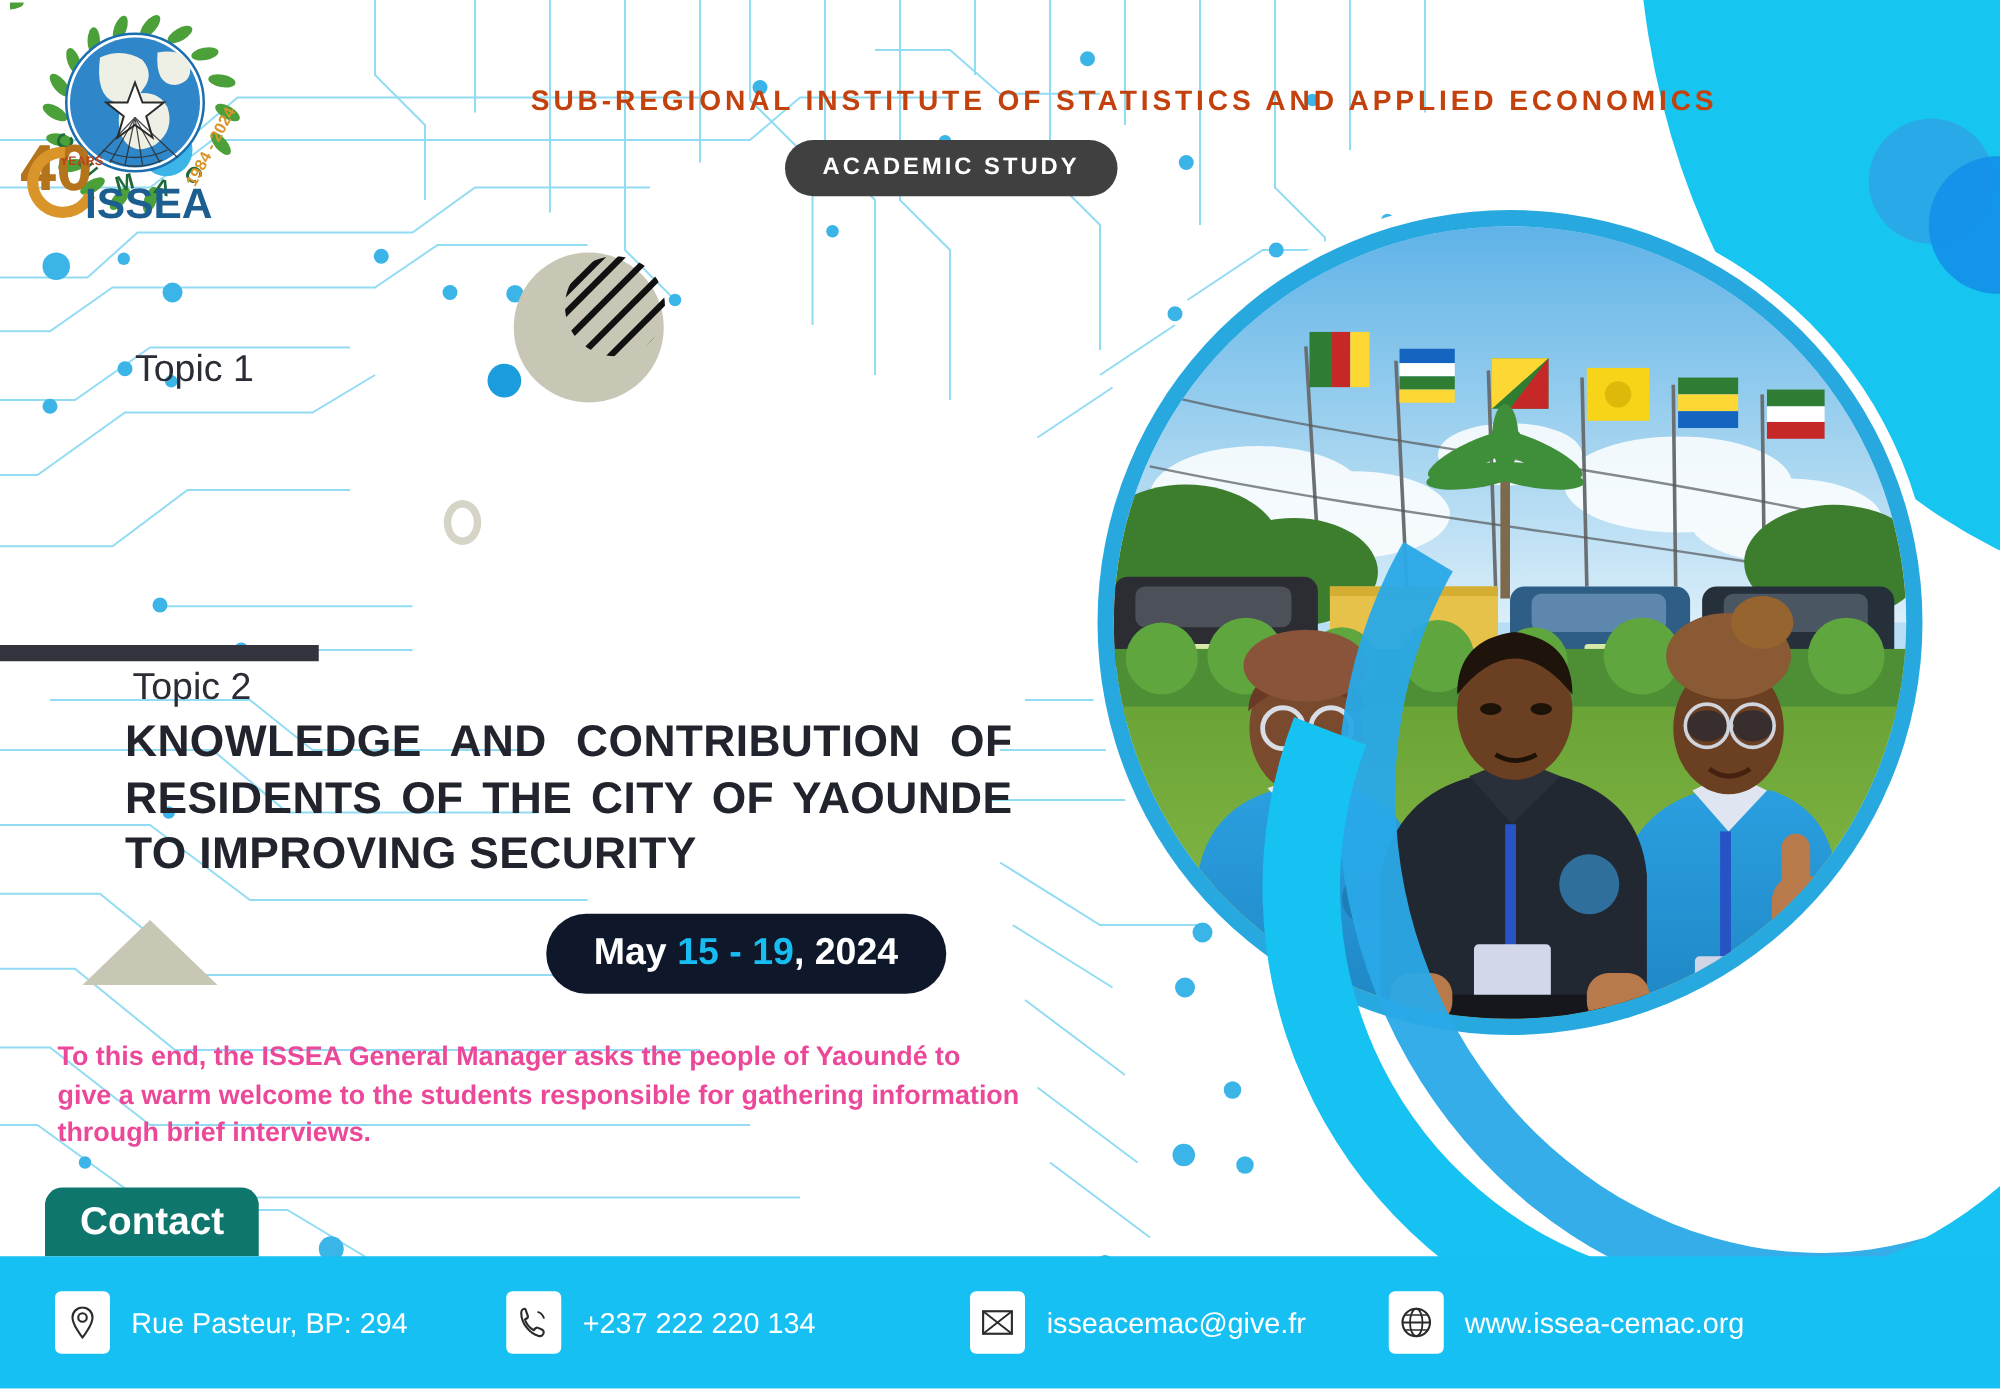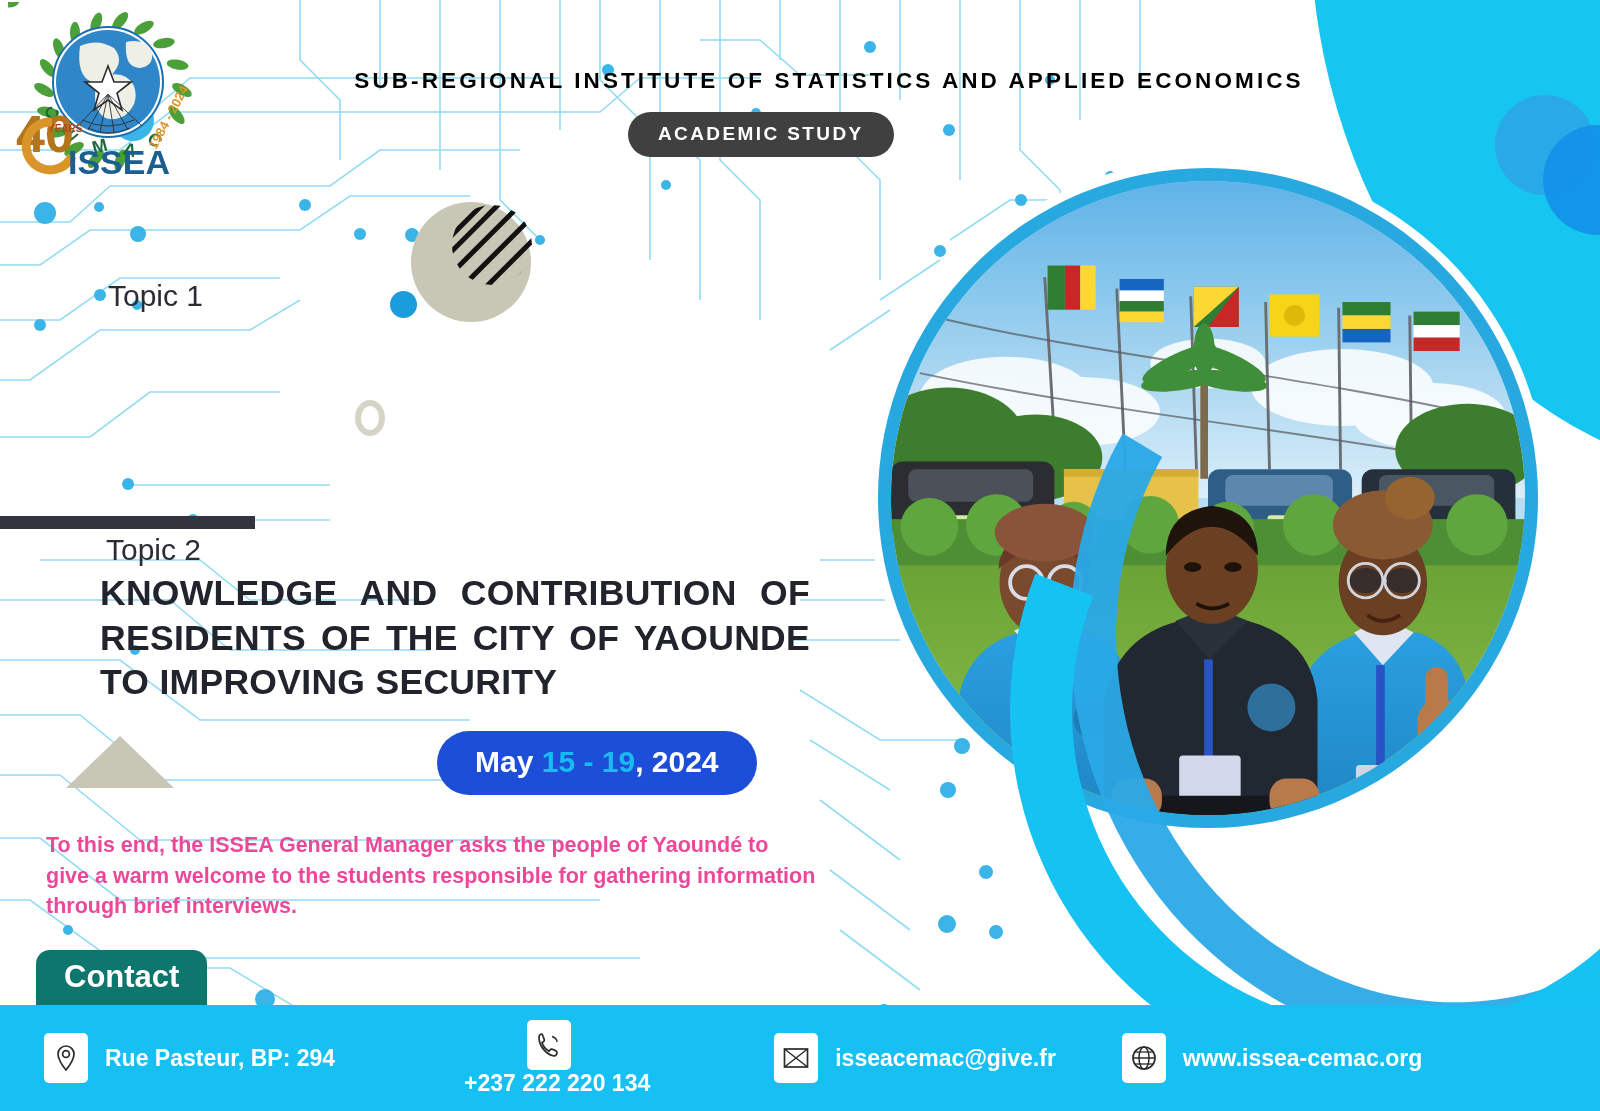--- a/index.html
+++ b/index.html
@@ -62,21 +62,21 @@
     border:46px solid #2AA9E8;
     border-top-color:transparent; border-right-color:transparent;
     transform:rotate(-14deg);
     opacity:.95;
   }
   
   .logo{ position:absolute; left:8px; top:2px; width:200px; height:180px;}
   .inst-title{
     position:absolute; left:284px; top:68px; width:1090px;
     font-size:22.5px; font-weight:bold; letter-spacing:3.1px;
-    color:#000000; text-align:center; white-space:nowrap;
+    color:#c2410c; text-align:right; white-space:nowrap;
   }
   .badge-study{
     position:absolute; left:628px; top:112px;
     background:#404040; color:#ffffff;
     padding:11px 30px 12px; border-radius:24px;
     font-size:19px; font-weight:bold; letter-spacing:2.4px;
   }
   
   .topic-label{
     position:absolute; font-size:30px; color:#2b2d36; font-weight:400;
@@ -90,21 +90,21 @@
   #t1-title{ left:100px; top:330px; width:712px; }
   .rule{
     position:absolute; left:0px; top:516px; width:255px; height:13px;
     background:#33343e;
   }
   #t2-label{ left:106px; top:533px; }
   #t2-title{ left:100px; top:571px; width:710px; }
   
   .date-pill{
     position:absolute; left:437px; top:731px;
-    background:#1d4ed8; color:#ffffff;
+    background:#0f172a; color:#ffffff;
     padding:14px 38px 16px; border-radius:32px;
     font-size:30px; font-weight:bold;
   }
   .date-pill .hl{ color:#17BCF0; }
   
   .body-note{
     position:absolute; left:46px; top:830px; width:770px;
     font-size:21.5px; font-weight:bold; color:#ec4899; line-height:1.42;
   }
   
@@ -121,21 +121,21 @@
   .contact-row{
     position:absolute; left:0; bottom:0; width:1600px; height:106px;
     display:flex; align-items:center;
   }
   .c-item{ display:flex; align-items:center; }
   .c-ico{
     width:44px;height:50px;background:#ffffff;border-radius:5px;
     display:flex;align-items:center;justify-content:center;flex:0 0 auto;
   }
   .c-txt{
-    color:#ffffff; font-size:23px; font-weight:bold; margin-left:17px;
+    color:#ffffff; font-size:23px; font-weight:normal; margin-left:17px;
     white-space:nowrap;
   }
   
   .shape-khaki-circle{
     position:absolute; left:411px; top:202px; width:120px;height:120px;
     border-radius:50%; background:#c8c6b4;
   }
   .shape-stripe-circle{
     position:absolute; left:452px; top:199px; width:80px;height:92px;
   }
@@ -582,21 +582,21 @@
     <div class="c-item" style="margin-left:44px;">
       <span class="c-ico">
         <svg width="22" height="26" viewBox="0 0 22 26">
             <path d="M11 1C6.6 1 3 4.5 3 8.9 3 15 11 25 11 25s8-10 8-16.1C19 4.5 15.4 1 11 1z" fill="none" stroke="#2b2b2b" stroke-width="1.7"></path>
             <circle cx="11" cy="9" r="3.4" fill="none" stroke="#2b2b2b" stroke-width="1.7"></circle>
           </svg>
       </span>
       <span class="c-txt">Rue Pasteur, BP: 294</span>
     </div>
 
-    <div class="c-item" style="margin-left:112px;flex-direction:column;">
+    <div class="c-item" style="margin-left:79px;">
       <span class="c-ico">
         <svg width="24" height="26" viewBox="0 0 24 26">
             <path d="M5 2c-2 0-3 1.6-3 3.4 0 8.6 7 16.6 14 18.4 2 .5 4-1 4-3 0-1-.6-1.8-1.5-2.2l-3-1.3c-.9-.4-1.9-.1-2.5.7l-.9 1.2C9 17.6 6 14 5 10.6l1.3-.8c.8-.5 1.2-1.5.9-2.4L6 4.3C5.7 3 5.4 2 5 2z" fill="none" stroke="#2b2b2b" stroke-width="1.7"></path>
             <path d="M15 4.5c2.6.7 4.6 2.8 5.2 5.4" fill="none" stroke="#2b2b2b" stroke-width="1.5"></path>
           </svg>
       </span>
       <span class="c-txt">+237 222 220 134</span>
     </div>
 
     <div class="c-item" style="margin-left:124px;">

